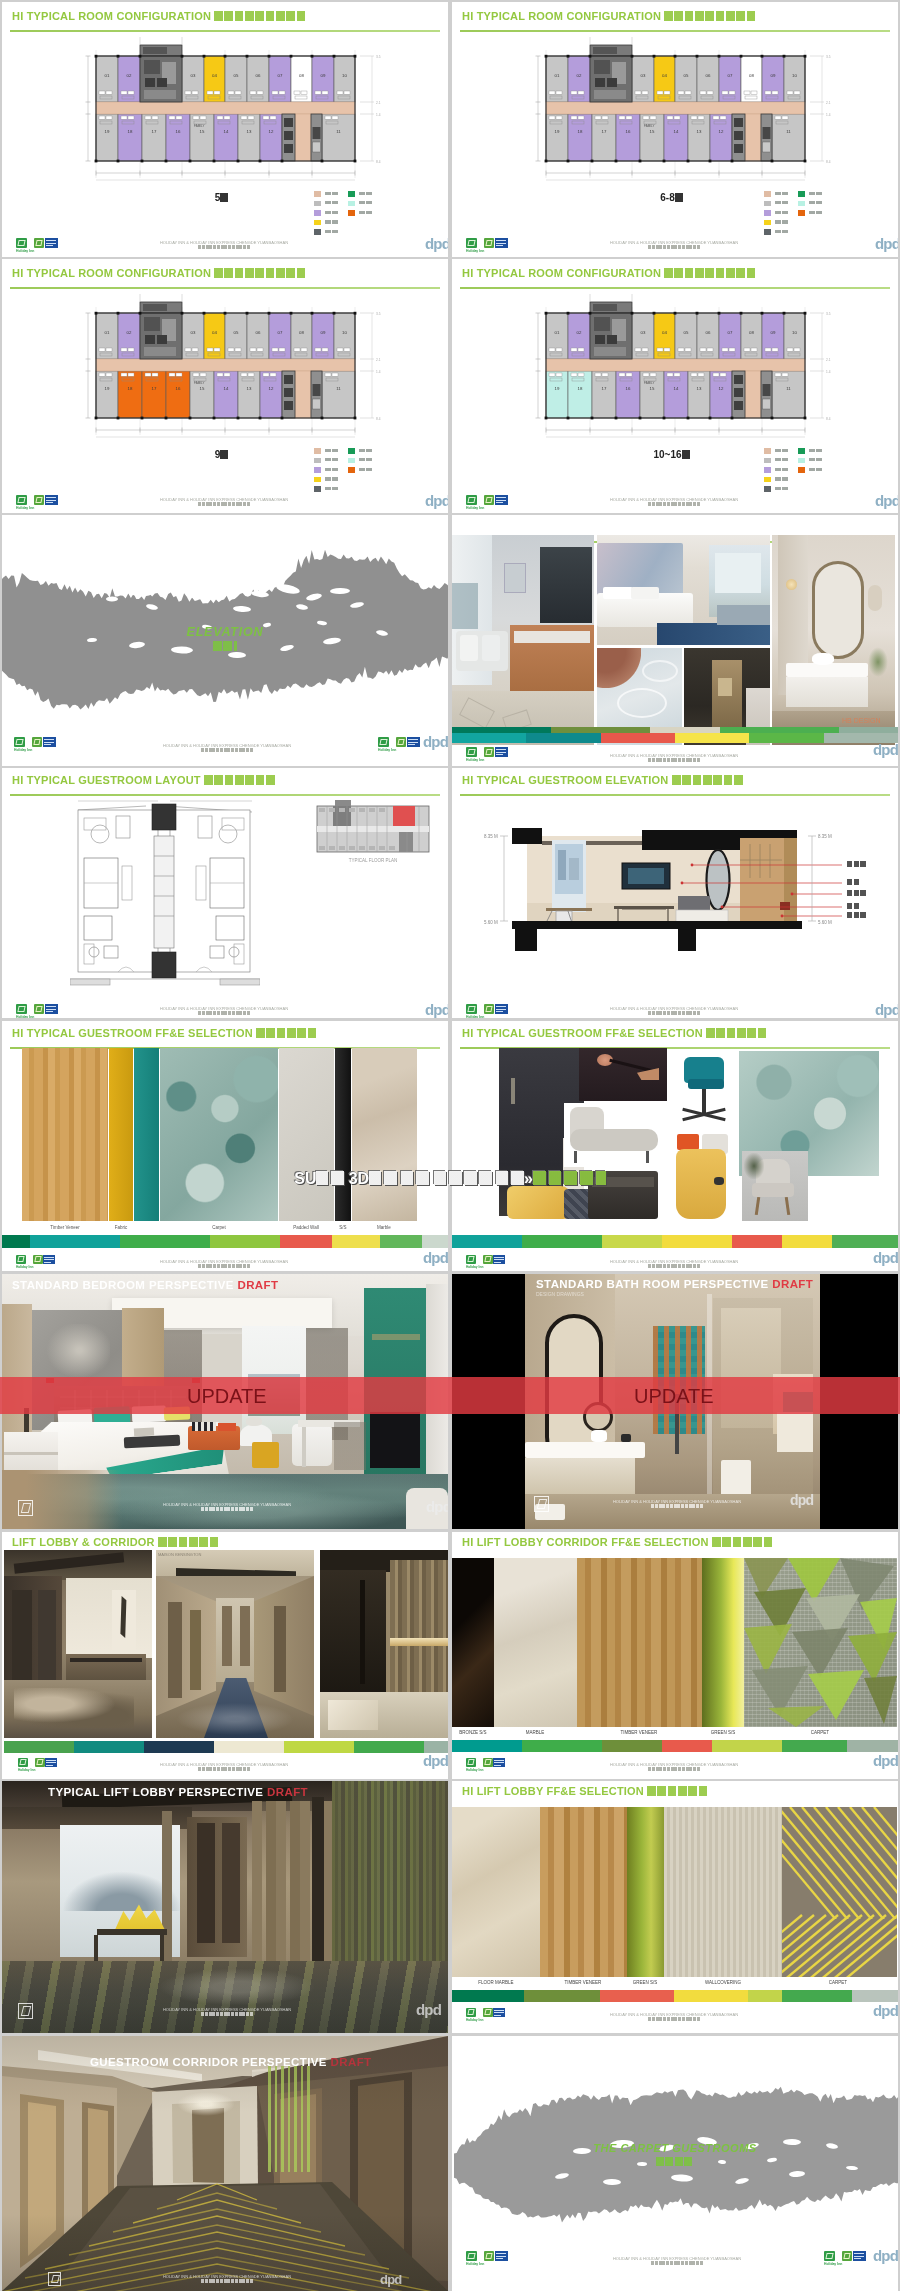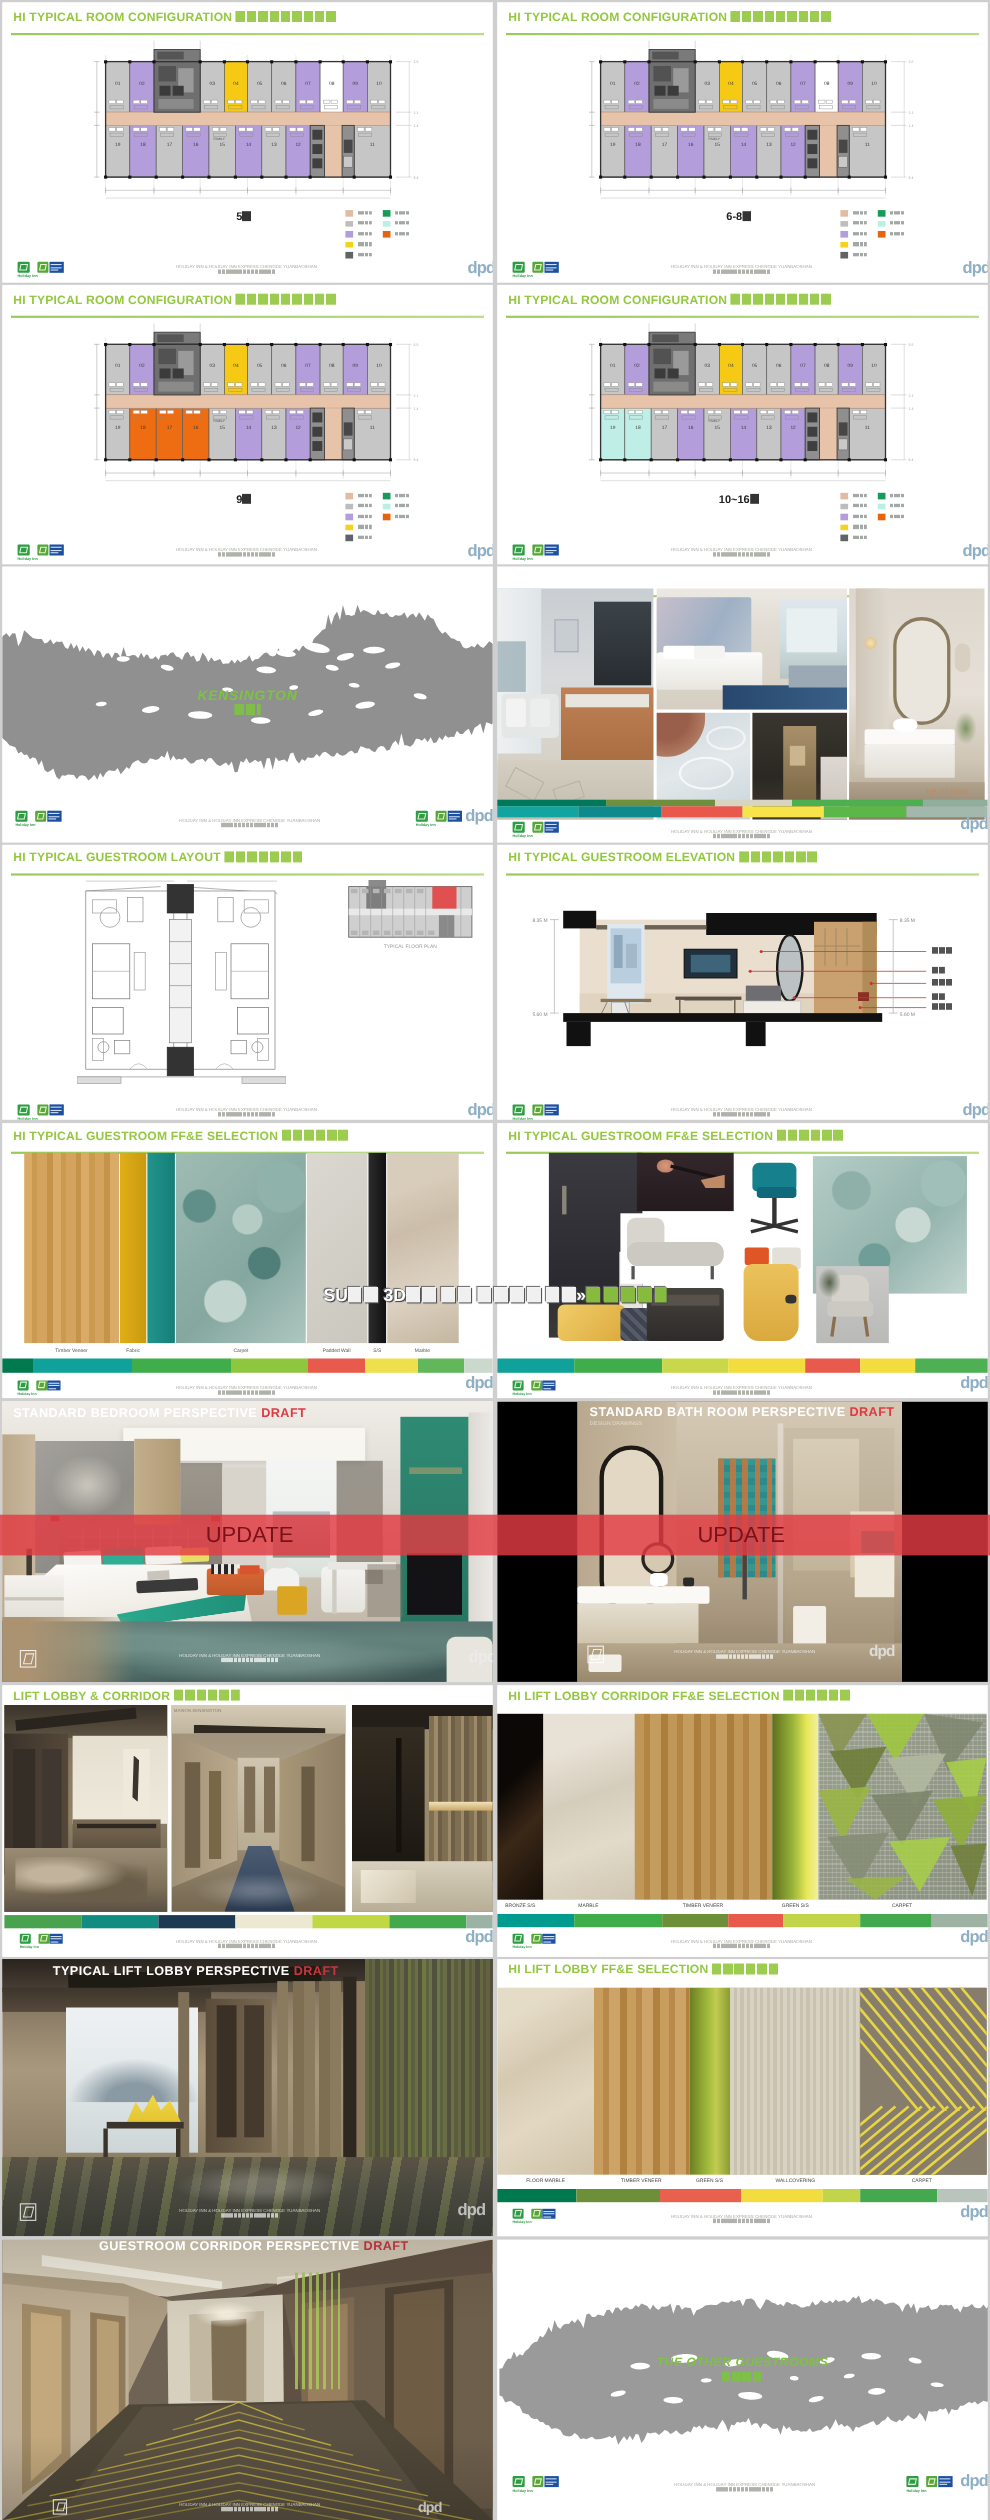--- a/index.html
+++ b/index.html
@@ -874,21 +874,21 @@
         <ellipse cx="180" cy="135" rx="11" ry="3.5" fill="#fff" transform="rotate(1.2253040586060528 180 135)"></ellipse>
         <ellipse cx="235" cy="140" rx="9" ry="3" fill="#fff" transform="rotate(2.0703532619868206 235 140)"></ellipse>
         <ellipse cx="285" cy="133" rx="7" ry="2.5" fill="#fff" transform="rotate(-13.632802691510738 285 133)"></ellipse>
         <ellipse cx="330" cy="126" rx="9" ry="3" fill="#fff" transform="rotate(-7.931565587012251 330 126)"></ellipse>
         <ellipse cx="90" cy="125" rx="5" ry="2" fill="#fff" transform="rotate(-6.174493751688911 90 125)"></ellipse>
         <ellipse cx="380" cy="118" rx="6" ry="2.5" fill="#fff" transform="rotate(11.657670410639454 380 118)"></ellipse>
         <ellipse cx="205" cy="112" rx="5" ry="2" fill="#fff" transform="rotate(7.440312645615968 205 112)"></ellipse>
         <ellipse cx="265" cy="110" rx="4" ry="2" fill="#fff" transform="rotate(-9.531082053974929 265 110)"></ellipse>
         <ellipse cx="320" cy="108" rx="5" ry="2" fill="#fff" transform="rotate(8.320115760073726 320 108)"></ellipse>
       </svg>
-      <div class="ab" style="left:123px;top:110px;width:200px;text-align:center;font-weight:bold;font-style:italic;font-size:12.5px;letter-spacing:.8px;color:#7dc242">KENSINGTON</div>
+      <div class="ab" style="left:123px;top:110px;width:200px;text-align:center;font-weight:bold;font-style:italic;font-size:12.5px;letter-spacing:.8px;color:#7dc242">ELEVATION</div>
       <div class="ab" style="left:173px;top:125px;width:100px;text-align:center;font-size:11px;color:#7dc242;font-weight:bold"><span class="zh" style="width:24px"></span></div>
       <div class="ab" style="left:12px;top:222px;width:60.0px;height:16.0px">
         <div class="ab" style="left:0;top:0;width:11.0px;height:9.5px;background:#2f9c46;border-radius:1px">
           <div class="ab" style="left:2.0px;top:1.5px;width:6.5px;height:6.0px;border:0.8px solid #dff3d9;transform:skewX(-12deg)"></div>
         </div>
         <div class="ab" style="left:0;top:10.5px;width:20.0px;height:3.0px;font-size:3.4px;color:#2f9c46;white-space:nowrap;font-weight:bold">Holiday Inn</div>
         <div class="ab" style="left:18.0px;top:0;width:10.0px;height:9.5px;background:#55a63c;border-radius:1px">
           <div class="ab" style="left:1.5px;top:1.5px;width:6.0px;height:6.0px;border:0.8px solid #e8f3c8;transform:skewX(-12deg)"></div>
         </div>
         <div class="ab" style="left:28.5px;top:0;width:13.0px;height:9.5px;background:#1c4fa0">
@@ -1641,21 +1641,21 @@
           <path d="M-1,116 L215,72 L431,116" fill="none"></path>
           <path d="M-21,125 L215,81 L451,125" fill="none" opacity=".7"></path>
           <path d="M-45,139 L215,88 L475,139" fill="none"></path>
           <path d="M-65,148 L215,97 L495,148" fill="none" opacity=".7"></path>
           </g>
       </svg>
       <div class="ab" style="left:266px;top:30px;width:44px;height:106px;background:repeating-linear-gradient(90deg,rgba(170,200,90,.85) 0 2.5px,transparent 2.5px 6.5px)"></div>
       <div class="ab" style="left:175px;top:56px;width:58px;height:24px;background:radial-gradient(ellipse,rgba(250,245,230,.85) 15%,transparent 70%)"></div>
       <div class="ab" style="left:0;top:0;width:446px;height:255px;background:linear-gradient(180deg,rgba(60,50,40,.18),transparent 30%,transparent 70%,rgba(30,26,20,.25))"></div>
     </div>
-      <div class="wt" style="left:88px;top:0">GUESTROOM CORRIDOR PERSPECTIVE <i style="color:#b5333c">DRAFT</i></div>
+      <div class="wt" style="left:88px;top:20px">GUESTROOM CORRIDOR PERSPECTIVE <i style="color:#b5333c">DRAFT</i></div>
       <div class="ab" style="left:46px;top:236px;width:13px;height:14px;border:1px solid rgba(255,255,255,.8)">
         <div class="ab" style="left:2.5px;top:2px;width:7px;height:8px;border:1px solid rgba(255,255,255,.8);transform:skewX(-14deg)"></div>
       </div>
       <div class="ft" style="left:130px;top:238px;width:190px;color:rgba(255,255,255,.7)">HOLIDAY INN &amp; HOLIDAY INN EXPRESS CHENGDE YUANBAOSHAN<br><span class="zh" style="width:52px;height:4px"></span></div>
       <div class="dpd" style="left:378px;top:236px;color:rgba(220,220,220,.8);font-size:13px">dpd</div>
     </div>
 
 <div class="s" style="left:452px;top:2036px;width:446px;height:255px">
       <svg class="ab" style="left:0;top:0" width="448" height="255" viewBox="0 0 448 255">
         <path d="M2.0,117.5 L4.6,116.9 L7.3,111.5 L9.9,108.2 L12.5,108.5 L15.2,101.7 L17.8,106.9 L20.4,104.2 L23.1,105.4 L25.7,101.2 L28.4,99.2 L31.0,95.6 L33.6,93.4 L36.3,92.9 L38.9,87.4 L41.5,88.9 L44.2,85.2 L46.8,79.2 L49.4,84.2 L52.1,73.2 L54.7,79.1 L57.3,81.3 L60.0,77.7 L62.6,76.4 L65.2,76.8 L67.9,73.3 L70.5,75.8 L73.2,72.1 L75.8,75.1 L78.4,80.3 L81.1,68.1 L83.7,67.1 L86.3,70.3 L89.0,70.4 L91.6,68.2 L94.2,68.8 L96.9,69.5 L99.5,63.9 L102.1,63.8 L104.8,67.5 L107.4,62.0 L110.0,61.7 L112.7,64.9 L115.3,62.0 L118.0,61.5 L120.6,63.5 L123.2,62.8 L125.9,59.4 L128.5,61.5 L131.1,58.2 L133.8,59.3 L136.4,60.3 L139.0,63.7 L141.7,59.3 L144.3,62.3 L146.9,63.9 L149.6,60.9 L152.2,61.1 L154.8,60.6 L157.5,58.2 L160.1,67.5 L162.8,59.6 L165.4,59.5 L168.0,63.7 L170.7,61.6 L173.3,62.0 L175.9,62.1 L178.6,69.2 L181.2,64.3 L183.8,63.4 L186.5,62.0 L189.1,60.0 L191.7,59.5 L194.4,59.3 L197.0,59.4 L199.6,59.4 L202.3,57.7 L204.9,56.3 L207.6,56.9 L210.2,57.5 L212.8,55.3 L215.5,56.8 L218.1,55.4 L220.7,54.9 L223.4,60.7 L226.0,54.3 L228.6,53.7 L231.3,53.6 L233.9,55.6 L236.5,60.5 L239.2,63.6 L241.8,59.2 L244.4,54.2 L247.1,55.1 L249.7,57.2 L252.4,57.9 L255.0,59.6 L257.6,58.5 L260.3,60.6 L262.9,56.6 L265.5,57.4 L268.2,58.9 L270.8,58.5 L273.4,60.0 L276.1,61.8 L278.7,61.7 L281.3,60.6 L284.0,60.7 L286.6,56.1 L289.2,59.7 L291.9,58.3 L294.5,54.9 L297.2,57.1 L299.8,57.7 L302.4,55.4 L305.1,57.6 L307.7,54.4 L310.3,56.4 L313.0,55.9 L315.6,54.9 L318.2,57.5 L320.9,55.6 L323.5,51.9 L326.1,53.8 L328.8,50.8 L331.4,57.8 L334.0,56.6 L336.7,55.7 L339.3,53.5 L342.0,56.4 L344.6,54.1 L347.2,54.9 L349.9,56.2 L352.5,59.0 L355.1,58.1 L357.8,57.3 L360.4,57.2 L363.0,58.8 L365.7,60.8 L368.3,65.8 L370.9,60.1 L373.6,57.8 L376.2,62.6 L378.8,57.9 L381.5,67.2 L384.1,61.8 L386.8,61.9 L389.4,61.5 L392.0,59.6 L394.7,63.9 L397.3,63.4 L399.9,62.7 L402.6,59.0 L405.2,59.8 L407.8,59.3 L410.5,59.9 L413.1,59.2 L415.7,63.6 L418.4,62.3 L421.0,66.3 L423.6,60.7 L426.3,61.4 L428.9,60.6 L431.6,58.5 L434.2,61.7 L436.8,62.5 L439.5,62.1 L442.1,59.1 L444.7,62.7 L447.4,59.3 L450.0,61.4 L450.0,144.3 L447.4,147.2 L444.7,147.3 L442.1,146.6 L439.5,148.0 L436.8,149.9 L434.2,147.2 L431.6,148.7 L428.9,147.7 L426.3,149.3 L423.6,151.1 L421.0,151.1 L418.4,154.9 L415.7,154.8 L413.1,154.0 L410.5,158.9 L407.8,153.0 L405.2,154.7 L402.6,153.7 L399.9,156.0 L397.3,156.1 L394.7,156.5 L392.0,155.9 L389.4,165.6 L386.8,160.6 L384.1,157.3 L381.5,161.7 L378.8,163.3 L376.2,161.8 L373.6,159.4 L370.9,162.1 L368.3,165.1 L365.7,163.6 L363.0,166.0 L360.4,165.2 L357.8,163.7 L355.1,160.7 L352.5,163.9 L349.9,164.8 L347.2,167.8 L344.6,168.7 L342.0,164.9 L339.3,166.0 L336.7,167.5 L334.0,168.3 L331.4,169.5 L328.8,171.1 L326.1,170.0 L323.5,174.9 L320.9,170.8 L318.2,168.7 L315.6,170.3 L313.0,167.5 L310.3,169.2 L307.7,163.4 L305.1,168.6 L302.4,173.1 L299.8,168.9 L297.2,170.5 L294.5,173.2 L291.9,173.3 L289.2,174.3 L286.6,174.8 L284.0,171.4 L281.3,174.5 L278.7,174.3 L276.1,174.6 L273.4,173.0 L270.8,173.5 L268.2,174.0 L265.5,170.1 L262.9,172.3 L260.3,168.5 L257.6,177.6 L255.0,171.2 L252.4,172.2 L249.7,171.7 L247.1,169.5 L244.4,167.4 L241.8,167.5 L239.2,171.8 L236.5,167.0 L233.9,167.0 L231.3,169.1 L228.6,162.2 L226.0,166.0 L223.4,165.4 L220.7,166.6 L218.1,165.7 L215.5,169.1 L212.8,168.1 L210.2,174.8 L207.6,168.3 L204.9,163.8 L202.3,167.7 L199.6,172.8 L197.0,170.8 L194.4,171.0 L191.7,170.7 L189.1,168.6 L186.5,172.4 L183.8,169.0 L181.2,171.1 L178.6,169.7 L175.9,175.4 L173.3,173.9 L170.7,175.3 L168.0,177.3 L165.4,176.0 L162.8,173.3 L160.1,175.4 L157.5,176.7 L154.8,173.9 L152.2,173.2 L149.6,175.6 L146.9,177.6 L144.3,175.4 L141.7,175.6 L139.0,176.2 L136.4,175.4 L133.8,181.6 L131.1,184.9 L128.5,177.1 L125.9,176.8 L123.2,182.3 L120.6,178.2 L118.0,182.6 L115.3,178.8 L112.7,182.3 L110.0,186.4 L107.4,177.9 L104.8,180.7 L102.1,178.7 L99.5,180.0 L96.9,180.6 L94.2,181.2 L91.6,181.6 L89.0,181.5 L86.3,179.2 L83.7,180.2 L81.1,181.5 L78.4,180.6 L75.8,181.6 L73.2,177.8 L70.5,175.9 L67.9,178.3 L65.2,179.1 L62.6,178.6 L60.0,177.7 L57.3,173.2 L54.7,171.8 L52.1,171.4 L49.4,172.2 L46.8,168.8 L44.2,168.6 L41.5,165.9 L38.9,165.9 L36.3,162.9 L33.6,163.1 L31.0,162.2 L28.4,159.0 L25.7,158.3 L23.1,157.5 L20.4,151.6 L17.8,150.9 L15.2,148.7 L12.5,146.8 L9.9,147.1 L7.3,148.2 L4.6,142.7 L2.0,141.8 Z" fill="#9a9a9a"></path>
@@ -1669,21 +1669,21 @@
         <ellipse cx="110" cy="140" rx="7" ry="2.5" fill="#fff" transform="rotate(-11.737189878875972 110 140)"></ellipse>
         <ellipse cx="160" cy="146" rx="9" ry="3" fill="#fff" transform="rotate(1.5195731089920095 160 146)"></ellipse>
         <ellipse cx="230" cy="142" rx="11" ry="3.5" fill="#fff" transform="rotate(3.266201195141317 230 142)"></ellipse>
         <ellipse cx="290" cy="145" rx="7" ry="2.5" fill="#fff" transform="rotate(-12.854918566425276 290 145)"></ellipse>
         <ellipse cx="345" cy="138" rx="8" ry="3" fill="#fff" transform="rotate(-3.3874510769277997 345 138)"></ellipse>
         <ellipse cx="400" cy="132" rx="6" ry="2" fill="#fff" transform="rotate(5.697450984224918 400 132)"></ellipse>
         <ellipse cx="190" cy="128" rx="5" ry="2" fill="#fff" transform="rotate(-1.343414227399279 190 128)"></ellipse>
         <ellipse cx="270" cy="126" rx="4" ry="2" fill="#fff" transform="rotate(6.301830320301853 270 126)"></ellipse>
         <ellipse cx="320" cy="124" rx="5" ry="2" fill="#fff" transform="rotate(-9.599599475294475 320 124)"></ellipse>
       </svg>
-      <div class="ab" style="left:93px;top:106px;width:260px;text-align:center;font-weight:bold;font-style:italic;font-size:11px;letter-spacing:.5px;color:#7dc242">THE OTHER GUESTROOMS</div>
+      <div class="ab" style="left:93px;top:106px;width:260px;text-align:center;font-weight:bold;font-style:italic;font-size:11px;letter-spacing:.5px;color:#7dc242">THE CARPET GUESTROOMS</div>
       <div class="ab" style="left:173px;top:120px;width:100px;text-align:center;font-size:10px;color:#7dc242;font-weight:bold"><span class="zh" style="width:38px"></span></div>
       <div class="ab" style="left:14px;top:215px;width:60.0px;height:16.0px">
         <div class="ab" style="left:0;top:0;width:11.0px;height:9.5px;background:#2f9c46;border-radius:1px">
           <div class="ab" style="left:2.0px;top:1.5px;width:6.5px;height:6.0px;border:0.8px solid #dff3d9;transform:skewX(-12deg)"></div>
         </div>
         <div class="ab" style="left:0;top:10.5px;width:20.0px;height:3.0px;font-size:3.4px;color:#2f9c46;white-space:nowrap;font-weight:bold">Holiday Inn</div>
         <div class="ab" style="left:18.0px;top:0;width:10.0px;height:9.5px;background:#55a63c;border-radius:1px">
           <div class="ab" style="left:1.5px;top:1.5px;width:6.0px;height:6.0px;border:0.8px solid #e8f3c8;transform:skewX(-12deg)"></div>
         </div>
         <div class="ab" style="left:28.5px;top:0;width:13.0px;height:9.5px;background:#1c4fa0">

